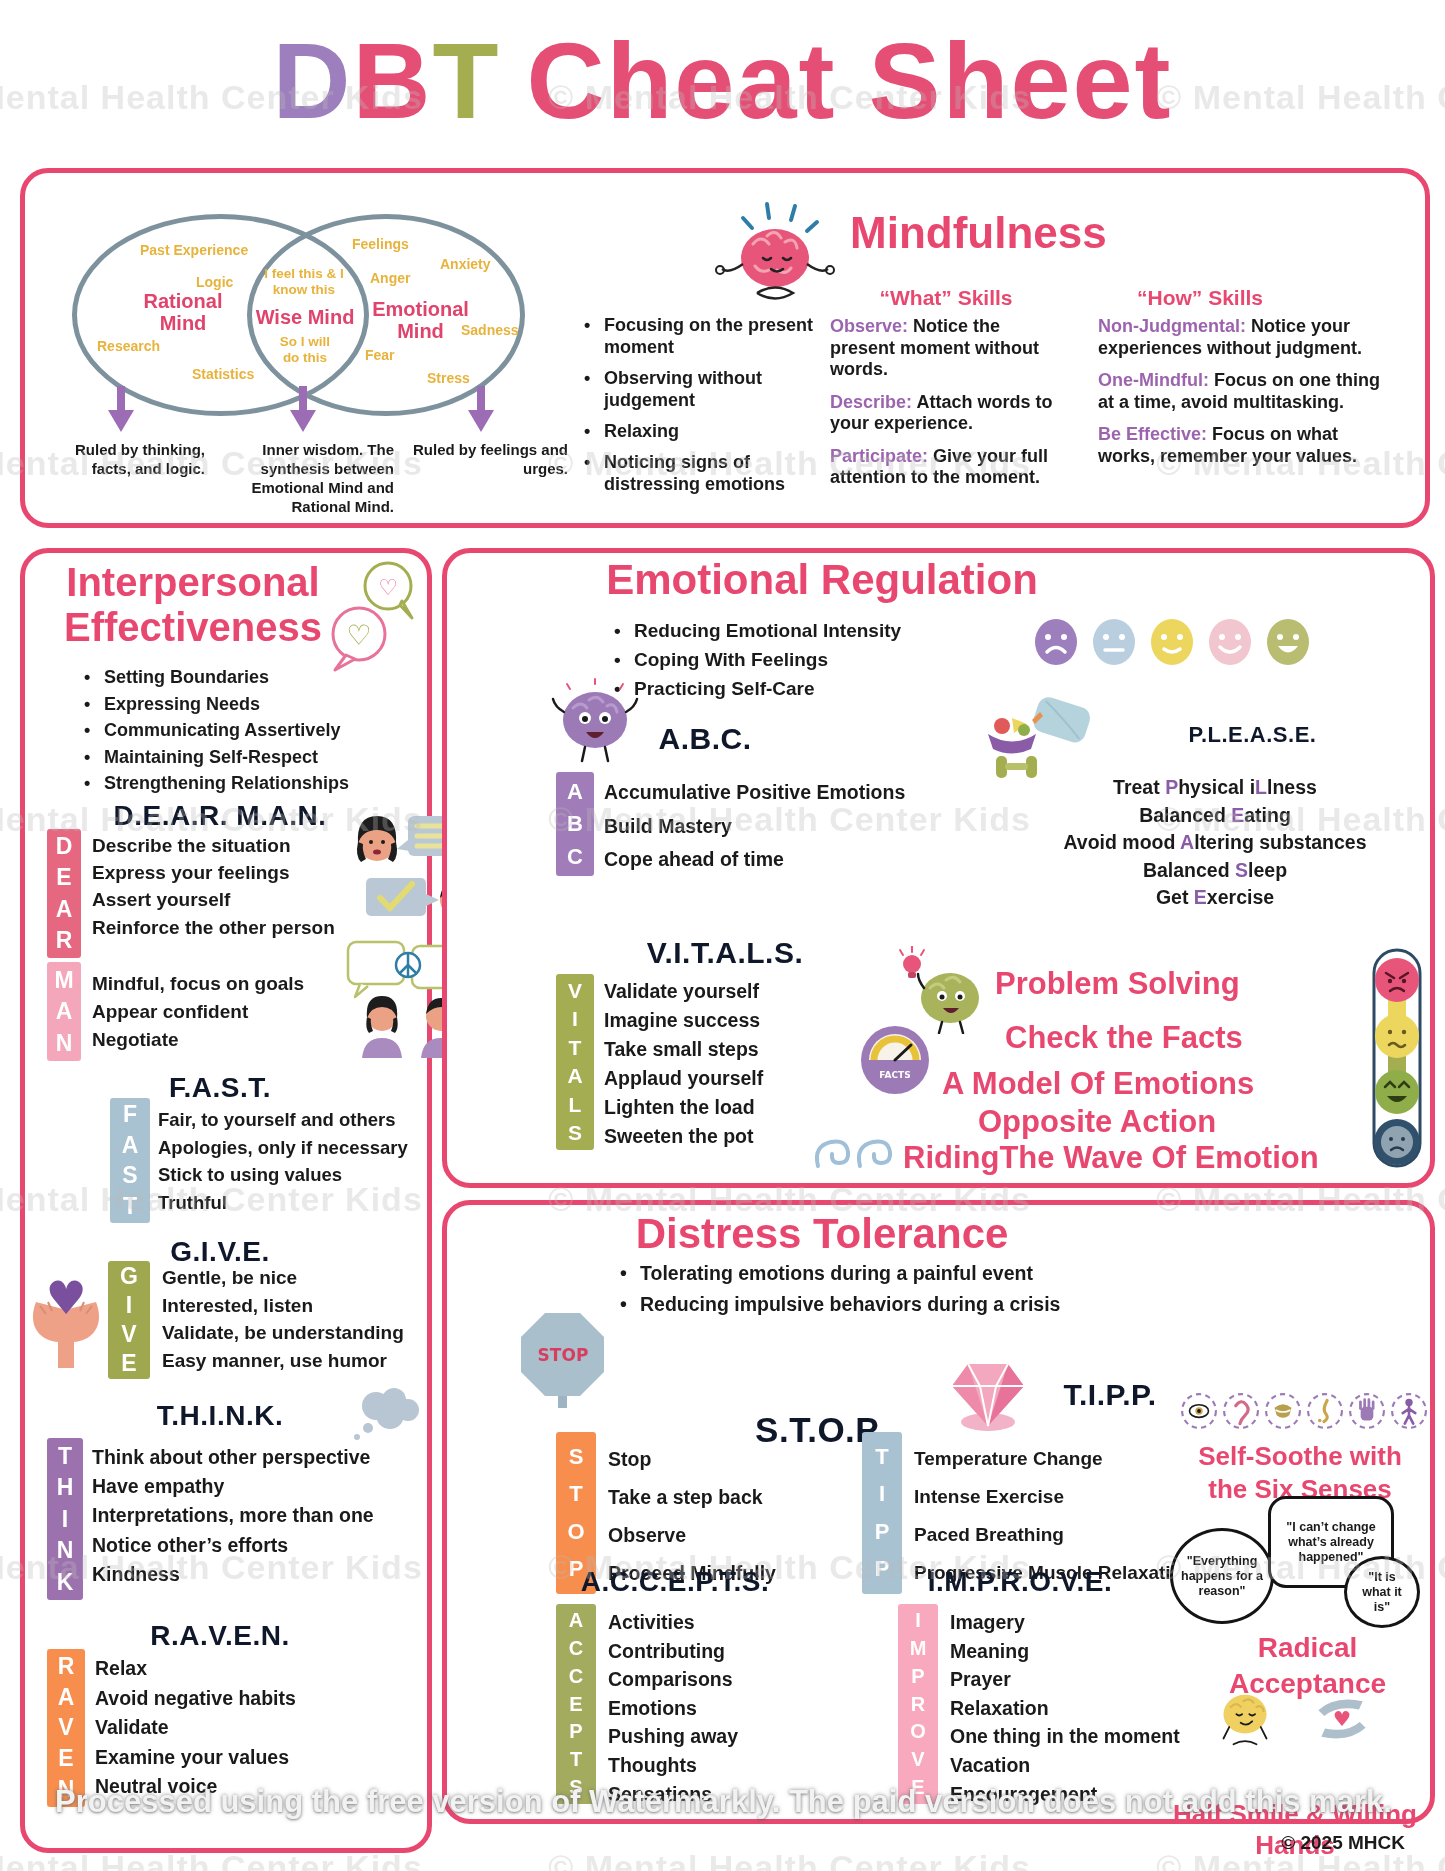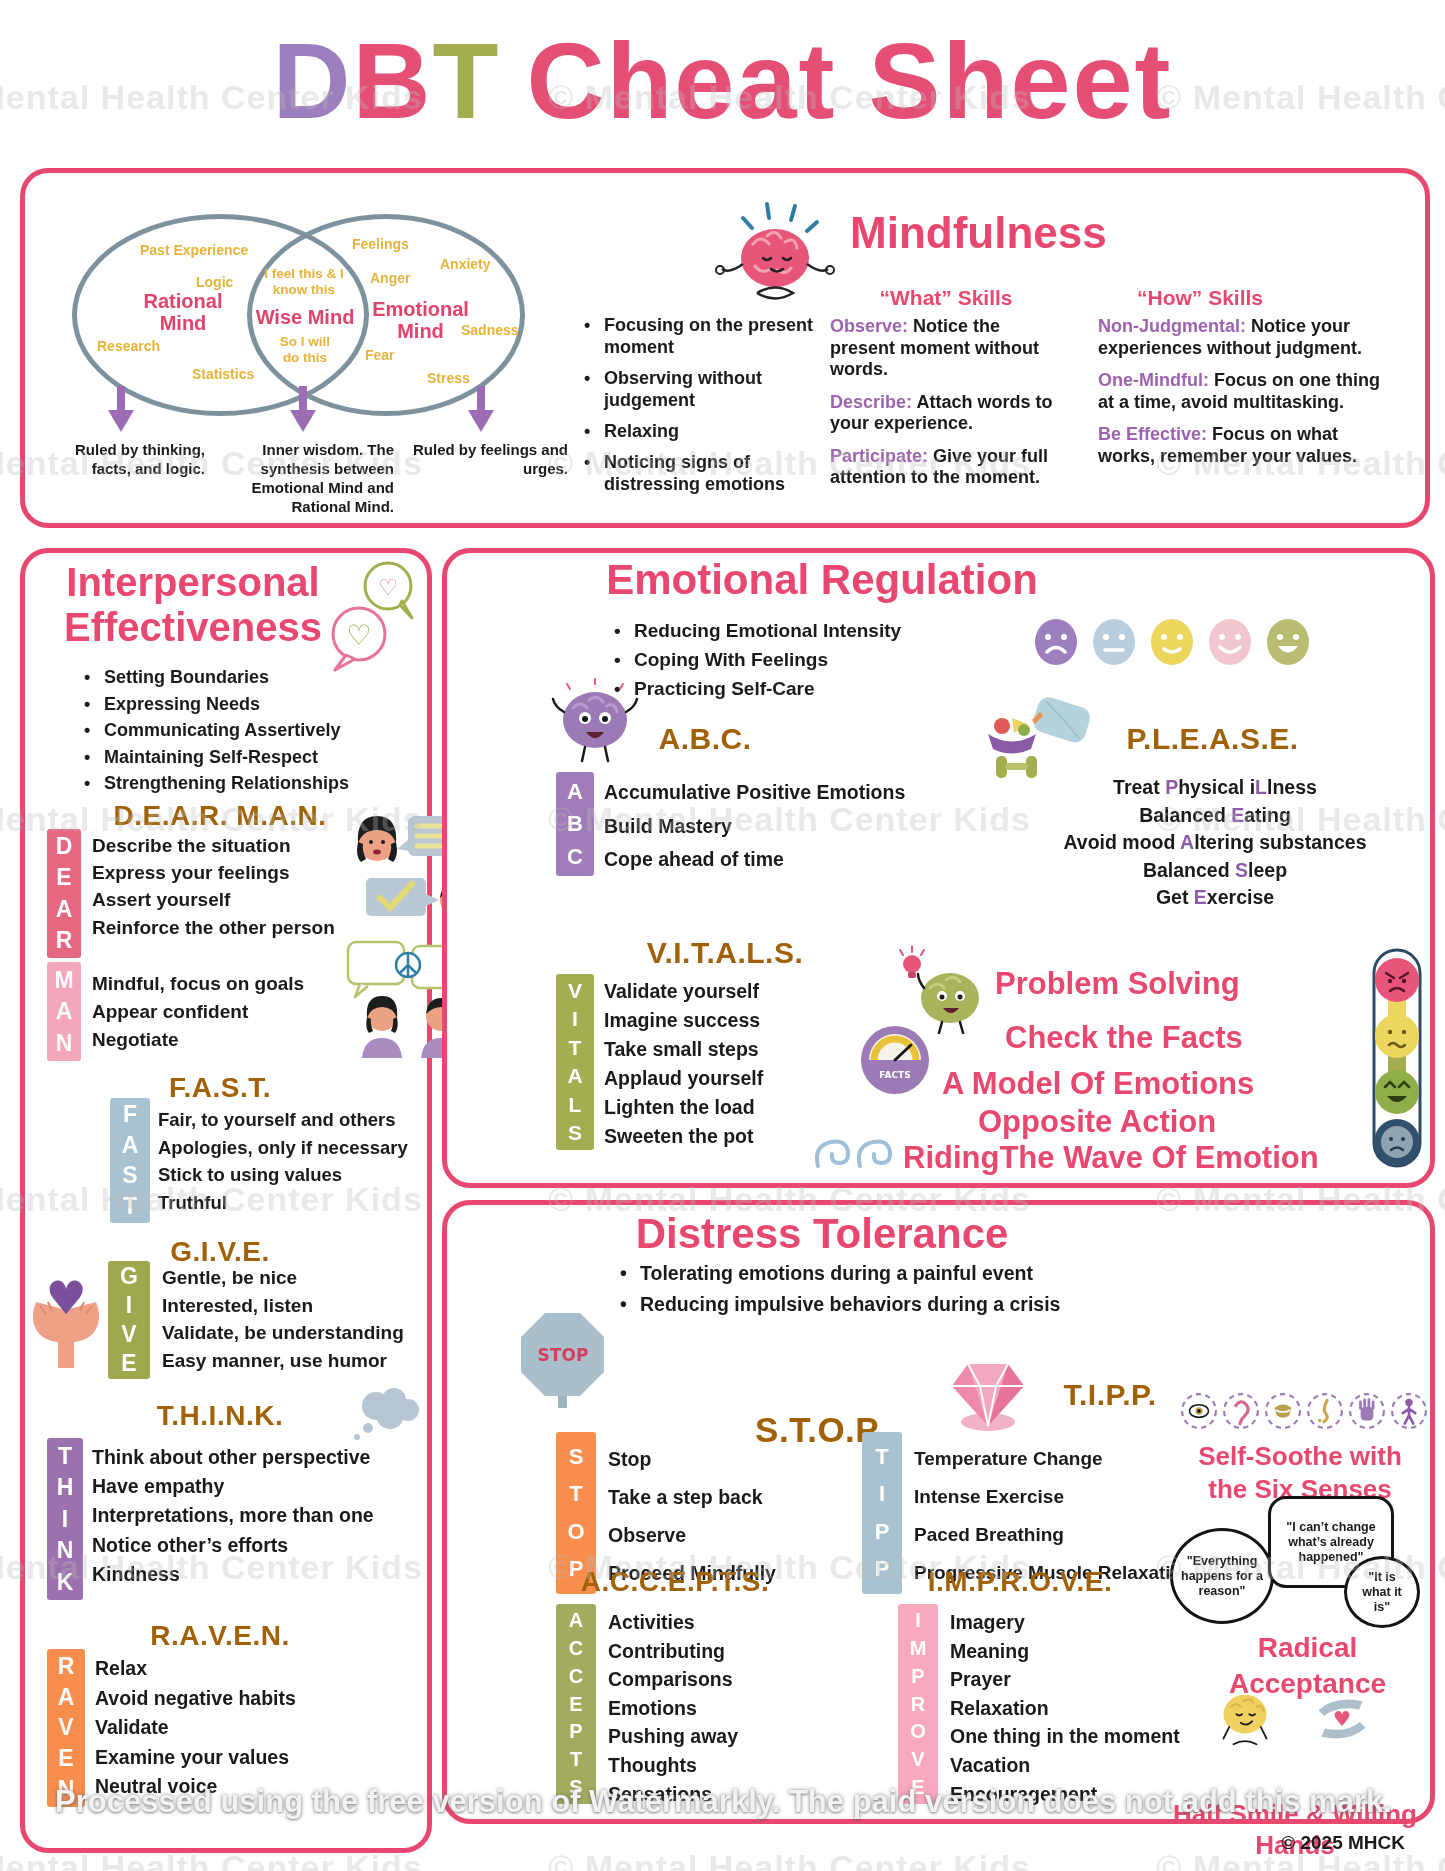--- a/index.html
+++ b/index.html
@@ -5,21 +5,21 @@
   html,body{margin:0;padding:0;background:#fff}
   .page{position:relative;width:1445px;height:1871px;background:#fff;overflow:hidden;
         font-family:"Liberation Sans",sans-serif;color:#1a1a1a}
   .abs{position:absolute}
   .box{position:absolute;border:5px solid #e8486f;border-radius:28px;background:#fff}
   .title{position:absolute;top:22px;left:0;width:100%;text-align:center;
          font-size:108px;font-weight:700;letter-spacing:2px;line-height:1.1}
   .td{color:#9d7fbd}.tb{color:#e64f75}.tt{color:#a4ae50}.tr{color:#e64f75;margin-left:26px}
   .hd{position:absolute;font-weight:800;color:#e8486f;text-align:center;white-space:nowrap}
   .hdw{position:absolute;font-weight:800;color:#e8486f;text-align:center}
-  .acro{position:absolute;font-weight:800;color:#a16207;text-align:center;font-size:28px;letter-spacing:.5px}
+  .acro{position:absolute;font-weight:800;color:#0f172a;text-align:center;font-size:28px;letter-spacing:.5px}
   .ellipse{position:absolute;border:5px solid #7e929e;border-radius:50%}
   .w{position:absolute;white-space:nowrap}
   .yel{color:#e8b33c;font-weight:700;font-size:14px}
   .mindlbl{position:absolute;text-align:center;color:#e0436b;font-weight:800;font-size:20px;line-height:22px}
   .wisetxt{position:absolute;text-align:center;color:#e8b33c;font-weight:700;font-size:13.5px;line-height:16px}
   .cap{position:absolute;text-align:right;font-weight:700;font-size:15px;line-height:19px}
   .blk{position:absolute;display:flex;flex-direction:column;justify-content:space-evenly;align-items:center;
        color:#fff;font-weight:800;border-radius:3px}
   .it{position:absolute;font-weight:700;font-size:19px;white-space:nowrap}
   .bul{position:absolute;font-weight:600}
@@ -375,21 +375,21 @@
       </g>
     <circle cx="20" cy="34" r="8" fill="#e05a5a"></circle>
       <path d="M30 26 l15 6 -13 9 z" fill="#ecd65e"></path>
       <circle cx="42" cy="38" r="6" fill="#8fae4a"></circle>
       <path d="M50 28 l8 -8 3 4 -8 8 z" fill="#e8914e"></path>
     <path d="M6 42 q24 15 48 0 l-5 15 q-19 9 -38 0 z" fill="#8a5ba6"></path>
     <rect x="14" y="64" width="11" height="22" rx="5" fill="#a4ae50"></rect>
       <rect x="44" y="64" width="11" height="22" rx="5" fill="#a4ae50"></rect>
       <rect x="23" y="71" width="23" height="7" rx="3.5" fill="#b8c06a"></rect>
   </svg>
-  <div class="acro" style="left:1090px;top:722px;width:245px;font-size:30px">P.L.E.A.S.E.</div>
+  <div class="acro" style="left:1130px;top:722px;width:245px;font-size:22px">P.L.E.A.S.E.</div>
   <div class="pl" style="left:1005px;top:774px;width:420px">
     <div><span>Treat </span><span class="hl">P</span><span>hysical i</span><span class="hl">L</span><span>lness</span></div>
     <div><span>Balanced </span><span class="hl">E</span><span>ating</span></div>
     <div><span>Avoid mood </span><span class="hl">A</span><span>ltering substances</span></div>
     <div><span>Balanced </span><span class="hl">S</span><span>leep</span></div>
     <div><span>Get </span><span class="hl">E</span><span>xercise</span></div>
   </div>
 
   <div class="acro" style="left:595px;top:936px;width:260px;font-size:30px">V.I.T.A.L.S.</div>
   <div class="blk" style="left:556px;top:974px;width:38px;height:176px;background:#a5ad52;font-size:21px">

